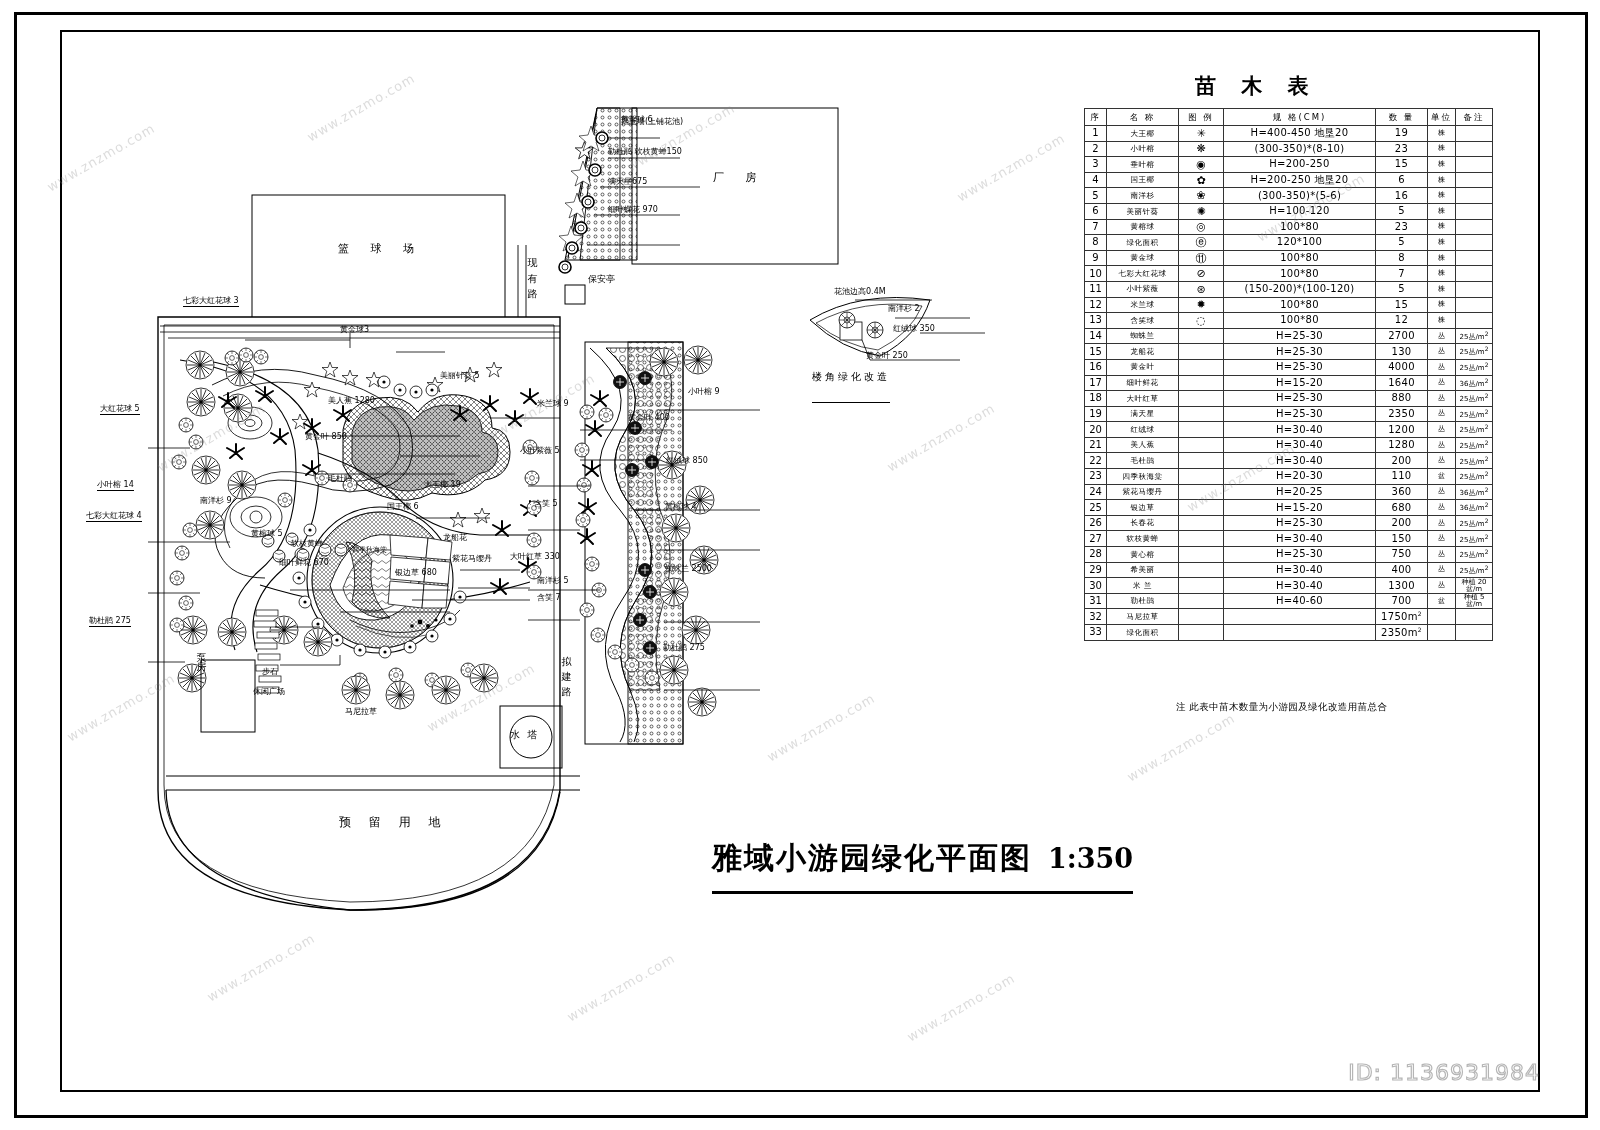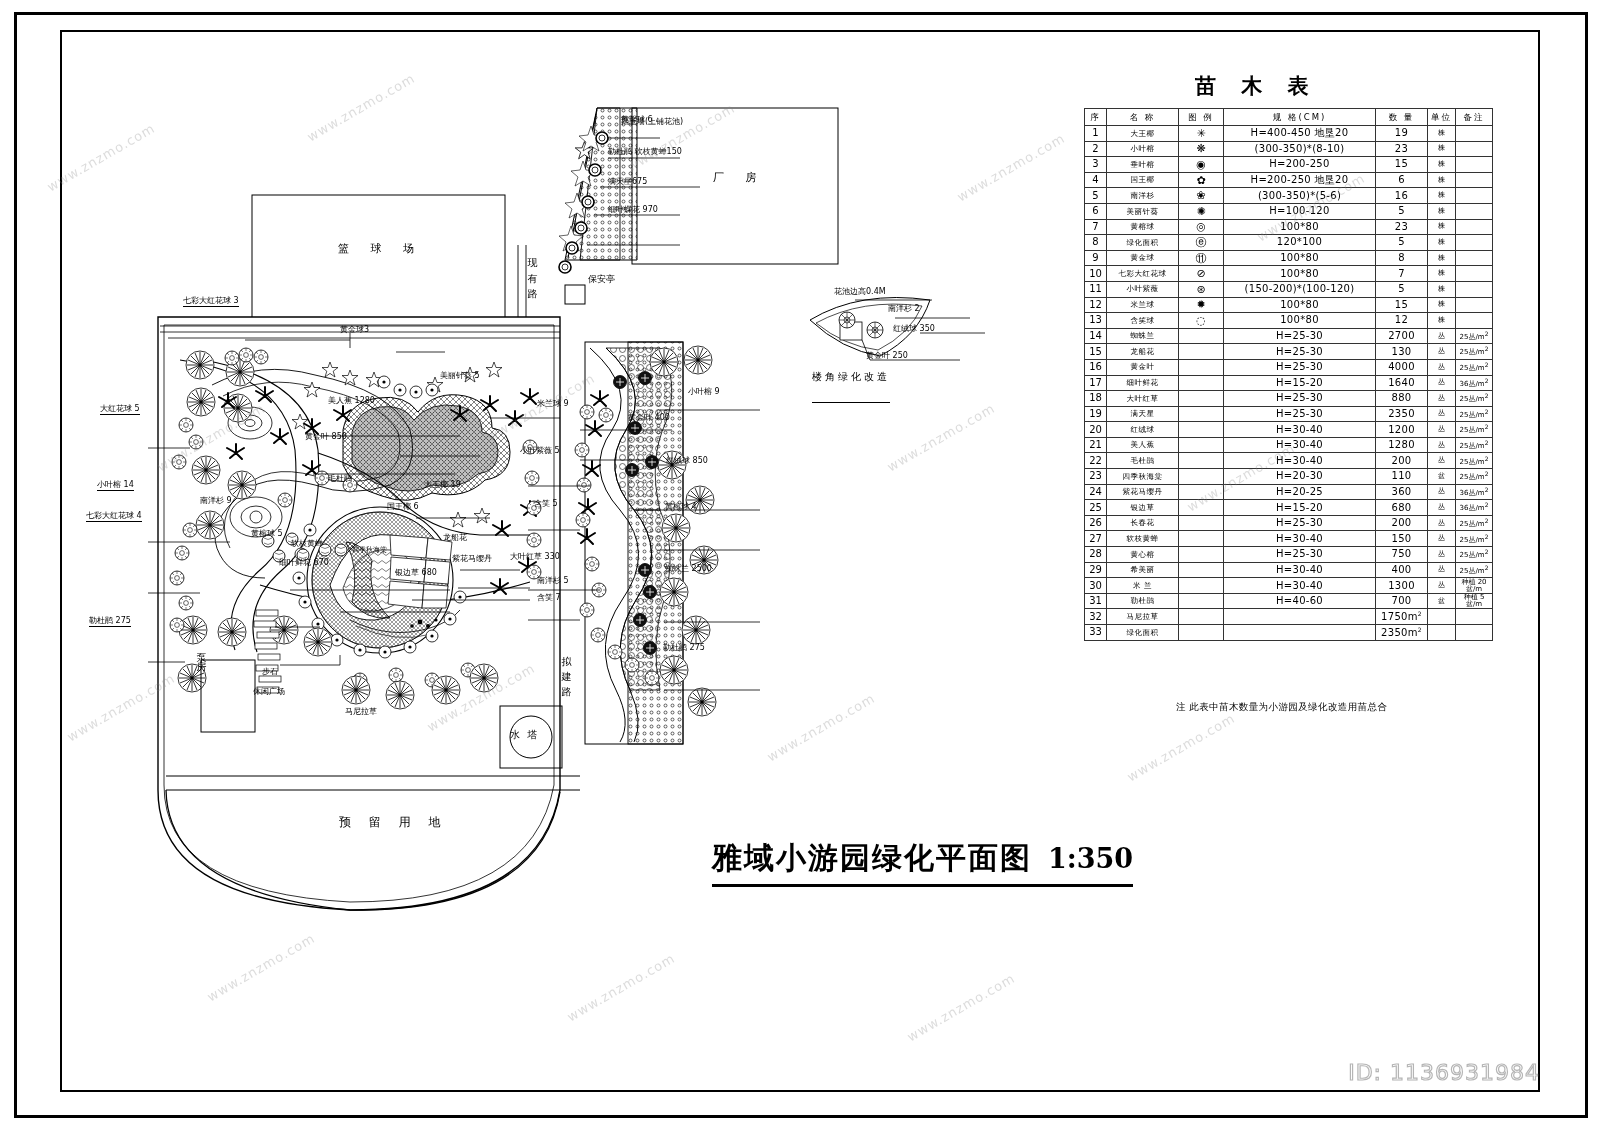--- a/index.html
+++ b/index.html
@@ -91,21 +91,21 @@
 
   
   #main-title {
     position: absolute;
     left: 712px; top: 838px;
     font-size: 30px;
     font-weight: bold;
     font-family: "DejaVu Serif","Liberation Serif", serif;
     letter-spacing: 2px;
     border-bottom: 3px solid #000;
-    padding-bottom: 5px;
+    padding-bottom: 12px;
   }
   #main-title .scale { font-size: 27px; letter-spacing: 0; padding-left: 16px;}
 
   
   .wm {
     position: absolute;
     color: rgba(130,130,130,0.28);
     font-size: 13px;
     transform: rotate(-30deg);
     white-space: nowrap;

